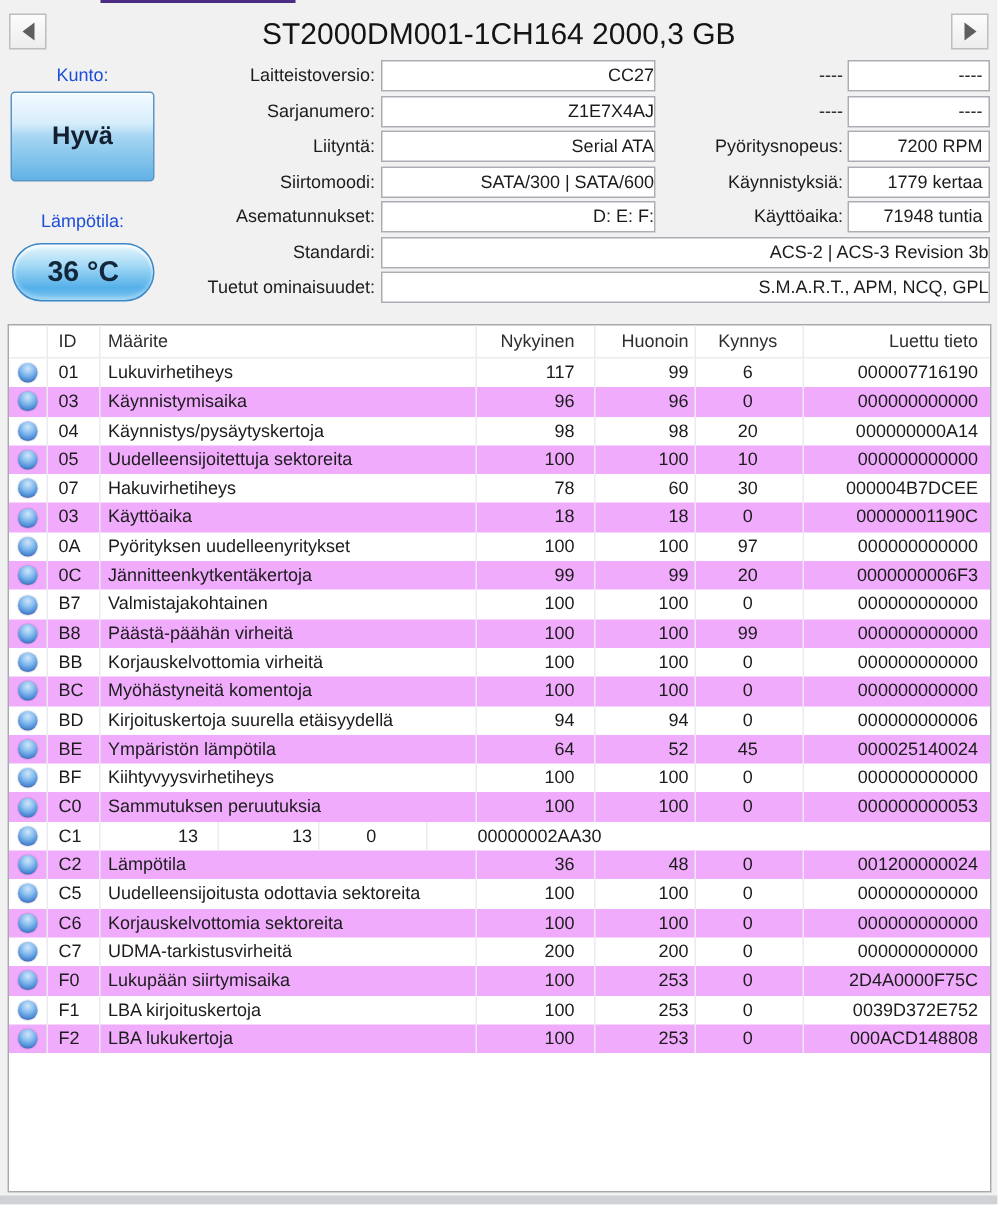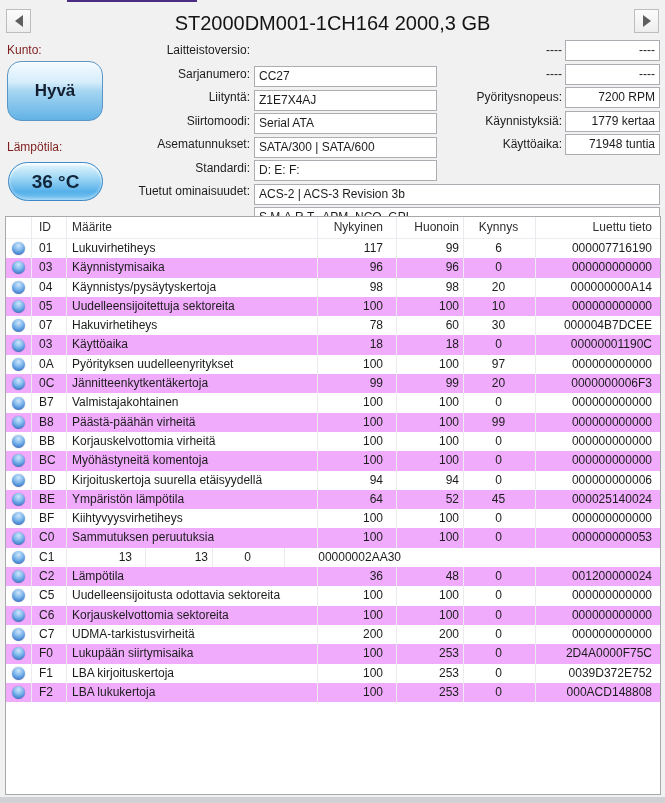--- a/index.html
+++ b/index.html
@@ -19,26 +19,26 @@
   }
   .nav-btn.prev{left:6px;} .nav-btn.next{left:634px;}
   .tri{width:0;height:0;border-top:6px solid transparent;border-bottom:6px solid transparent;}
   .tri.left{border-right:8px solid #5e5e5e;}
   .tri.right{border-left:8px solid #5e5e5e;}
   .title{
     position:absolute;top:9px;left:40px;width:585px;height:28px;
     text-align:center;font-size:20px;line-height:28px;color:#141414;
     white-space:nowrap;
   }
-  .side-label{position:absolute;left:7px;width:96px;font-size:12px;color:#7f1d1d;}
+  .side-label{position:absolute;left:7px;width:96px;text-align:center;font-size:12px;color:#1d4ed8;}
   .kunto-label{top:43px;}
   .temp-label{top:140px;}
   .health-btn{
     position:absolute;left:7px;top:61px;width:96px;height:60px;box-sizing:border-box;
-    border:1px solid #5c96c4;border-radius:14px;
+    border:1px solid #5c96c4;border-radius:3px;
     background:linear-gradient(180deg,#f4fbff 0%,#d6edfb 35%,#a6d6f2 50%,#62b2e6 100%);
     box-shadow:inset 0 1px 0 rgba(255,255,255,.7);
     display:flex;align-items:center;justify-content:center;
     font-size:17px;font-weight:bold;color:#141e2e;cursor:pointer;
   }
   .temp-pill{
     position:absolute;left:8px;top:162px;width:95px;height:39px;box-sizing:border-box;
     border:1px solid #3c88c8;border-radius:20px;
     background:linear-gradient(180deg,#e6f6fd 0%,#a9dcf6 35%,#55b0ea 78%,#7cc6f0 100%);
     box-shadow:inset 0 2px 2px rgba(255,255,255,.8), inset 0 -2px 3px rgba(255,255,255,.35);
@@ -50,21 +50,21 @@
     position:absolute;top:0;font-size:12px;line-height:21px;text-align:right;color:#1c1c1c;
     white-space:nowrap;
   }
   .field-label.l{left:0;width:250px;}
   .field-label.r{left:430px;width:132px;}
   .field-box{
     position:absolute;top:0;height:21px;box-sizing:border-box;
     border:1px solid #abadb3;background:#fff;
     font-size:12px;line-height:19px;white-space:nowrap;overflow:hidden;
   }
-  .field-box.l{left:254px;width:183px;padding-left:4px;text-align:left;margin-top:26px;}
+  .field-box.l{left:254px;width:183px;padding-left:4px;text-align:right;}
   .field-box.l.wide{width:406px;}
   .field-box.r{left:565px;width:95px;padding-right:4px;text-align:right;}
   .panel{
     position:absolute;left:5px;top:216px;width:656px;height:579px;box-sizing:border-box;
     background:#fff;border:1px solid #a7a9ac;
   }
   .thead{display:flex;height:22px;box-sizing:border-box;border-bottom:1px solid #ececf0;}
   .thead .cell{font-size:12px;line-height:21px;color:#2e2e2e;}
   .trow{display:flex;height:19.3px;align-items:center;}
   .trow.alt{background:#f0abfc;}

